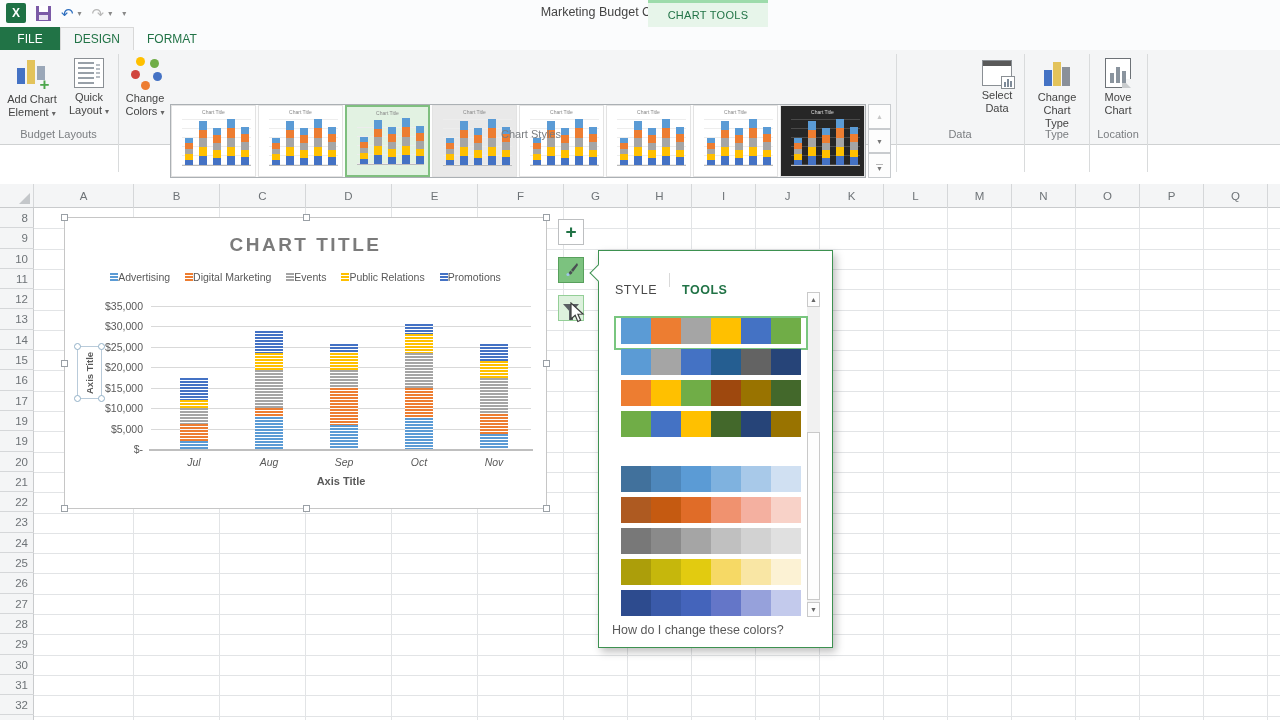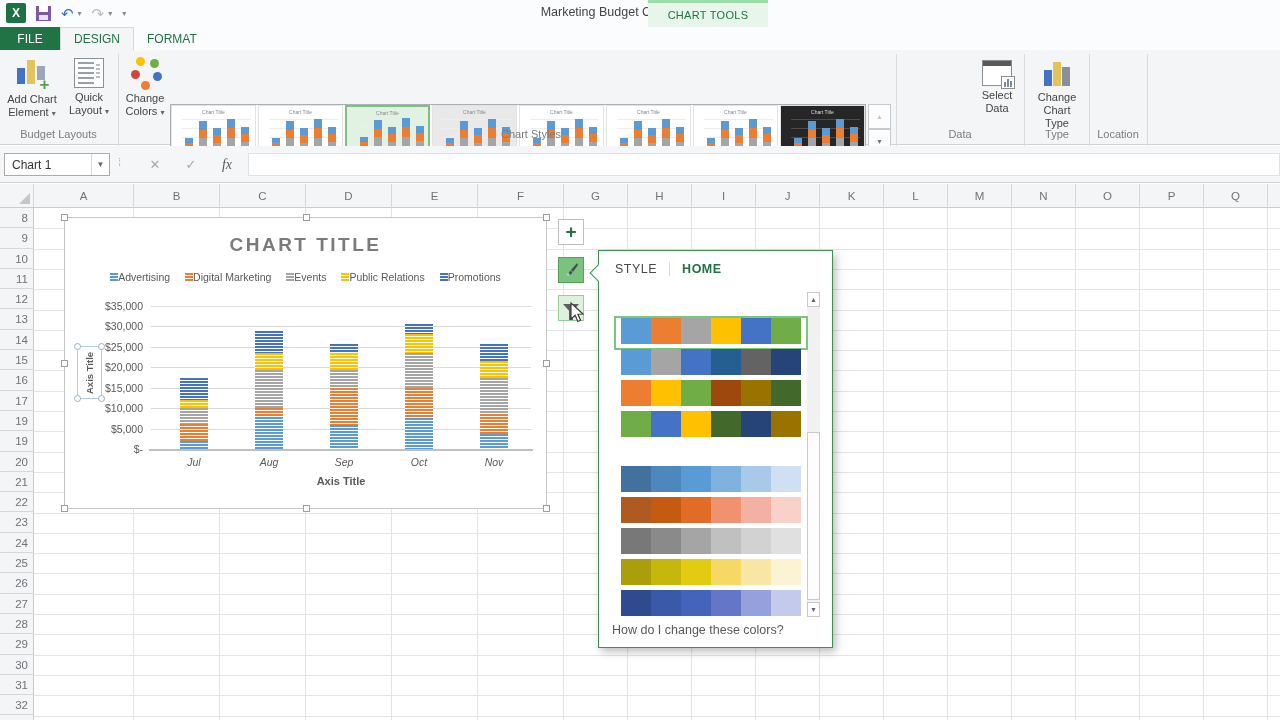--- a/index.html
+++ b/index.html
@@ -117,21 +117,21 @@
   #btn-plus { top:219px; color:#217346; font-size:19px; font-weight:bold; line-height:18px; }
   #btn-brush { top:257px; background:#7cc27f; border-color:#58a05c; }
   #btn-filter { top:295px; background:#ddf1dd; border-color:#94cf97; }
   .funnel { width:0; height:0; border-style:solid; border-width:9px 8px 0 8px; border-color:#5a5f63 transparent transparent transparent; position:relative; }
   .funnel:after { content:""; position:absolute; left:-2px; top:-2px; width:4px; height:9px; background:#5a5f63; }
 
   
   #popup { position:absolute; left:598px; top:250px; width:235px; height:398px; background:#fff; border:1px solid #3d9150; box-shadow:3px 4px 8px rgba(0,0,0,.25); z-index:7; }
   #popup-notch { position:absolute; left:-7px; top:16px; width:12px; height:12px; background:#fff; border-left:1px solid #3d9150; border-bottom:1px solid #3d9150; transform:rotate(45deg); z-index:8; }
   .pp-tabs { position:absolute; left:16px; top:11px; display:flex; align-items:center; gap:12px; }
-  .pp-tab { font-size:12.5px; letter-spacing:.5px; color:#494949; }
+  .pp-tab { font-size:12.5px; letter-spacing:.5px; color:#494949;margin-top:21px; }
   .pp-tab.active { color:#217346; font-weight:bold; }
   .pp-tabdiv { width:1px; height:14px; background:#d9d9d9; }
   .sec-band { position:absolute; left:13px; width:195px; height:21px; background:#f0f0f0; font-size:12px; font-weight:bold; color:#595959; line-height:21px; padding-left:8px; }
   .sw-row { position:absolute; left:22px; width:180px; height:26px; display:flex; }
   .sw { width:30px; height:26px; flex:none; }
   #sel-row-border { position:absolute; left:15px; top:62px; width:194px; height:34px; border:2px solid #79c67f; background:#fff; }
   #pp-scroll { position:absolute; left:208px; top:41px; width:13px; height:325px; background:#f1f1f1; }
   .pp-sbtn { position:absolute; left:0; width:13px; height:15px; background:#fdfdfd; border:1px solid #c9c9c9; font-size:7px; color:#666; text-align:center; line-height:13px; }
   #pp-thumb { position:absolute; left:0; top:140px; width:13px; height:168px; background:#fdfdfd; border:1px solid #c9c9c9; }
   #pp-footer { position:absolute; left:13px; top:372px; font-size:12.5px; color:#595959; }
@@ -559,35 +559,35 @@
           <i style="left:20px;height:19px;background:#8a9099"></i>
       </div>
       <div class="lbl" id="lbl-cct">
           <div>Change Chart</div>
           <div>Type</div>
         </div>
     </div>
     <div class="grp-lbl" style="left:1026px;width:62px">Type</div>
     <div class="rib-div" style="left:1089px"></div>
 
+    <div class="bigbtn" style="left:1091px;width:54px">
+      <div class="ic-mc">
+        <i style="left:4px;height:10px"></i>
+          <i style="left:10px;height:16px"></i>
+          <i style="left:16px;height:12px"></i>
+      </div>
+      <div class="lbl" id="lbl-mc">
+          <div>Move</div>
+          <div>Chart</div>
+        </div>
+    </div>
     <div class="grp-lbl" style="left:1091px;width:54px">Location</div>
     <div class="rib-div" style="left:1147px"></div>
   </div>
 
-  <div id="fbar">
-    <div id="namebox">
-      <span class="nb-text">Chart 1</span>
-      <span class="nb-drop">▼</span>
-    </div>
-    <div class="fb-dots">⁞</div>
-    <div class="fb-ic" style="left:142px">✕</div>
-    <div class="fb-ic" style="left:178px">✓</div>
-    <div class="fb-ic fb-fx" style="left:214px">fx</div>
-    <div id="fml"></div>
-  </div>
 
   <div id="sheet">
     <div id="colhdr">
         <div id="corner"></div>
         <div class="ch-cell" style="width: 100px;">A</div>
         <div class="ch-cell" style="width: 86px;">B</div>
         <div class="ch-cell" style="width: 86px;">C</div>
         <div class="ch-cell" style="width: 86px;">D</div>
         <div class="ch-cell" style="width: 86px;">E</div>
         <div class="ch-cell" style="width: 86px;">F</div>
@@ -778,21 +778,21 @@
   </div>
   <div class="side-btn" id="btn-filter">
       <div class="funnel"></div>
     </div>
 
   <div id="popup">
     <div id="popup-notch"></div>
     <div class="pp-tabs">
       <span class="pp-tab">STYLE</span>
       <span class="pp-tabdiv"></span>
-      <span class="pp-tab active">HOME</span>
+      <span class="pp-tab active">TOOLS</span>
     </div>
     <div id="pp-body"></div>
     <div id="pp-scroll">
       <div class="pp-sbtn" style="top:0">▲</div>
       <div id="pp-thumb"></div>
       <div class="pp-sbtn" style="bottom:0">▼</div>
     </div>
     <div id="pp-footer">How do I change these colors?</div>
       <div class="sw-row" style="top: 67px; z-index: 2;">
         <div class="sw" style="background: rgb(91, 155, 213);"></div>

